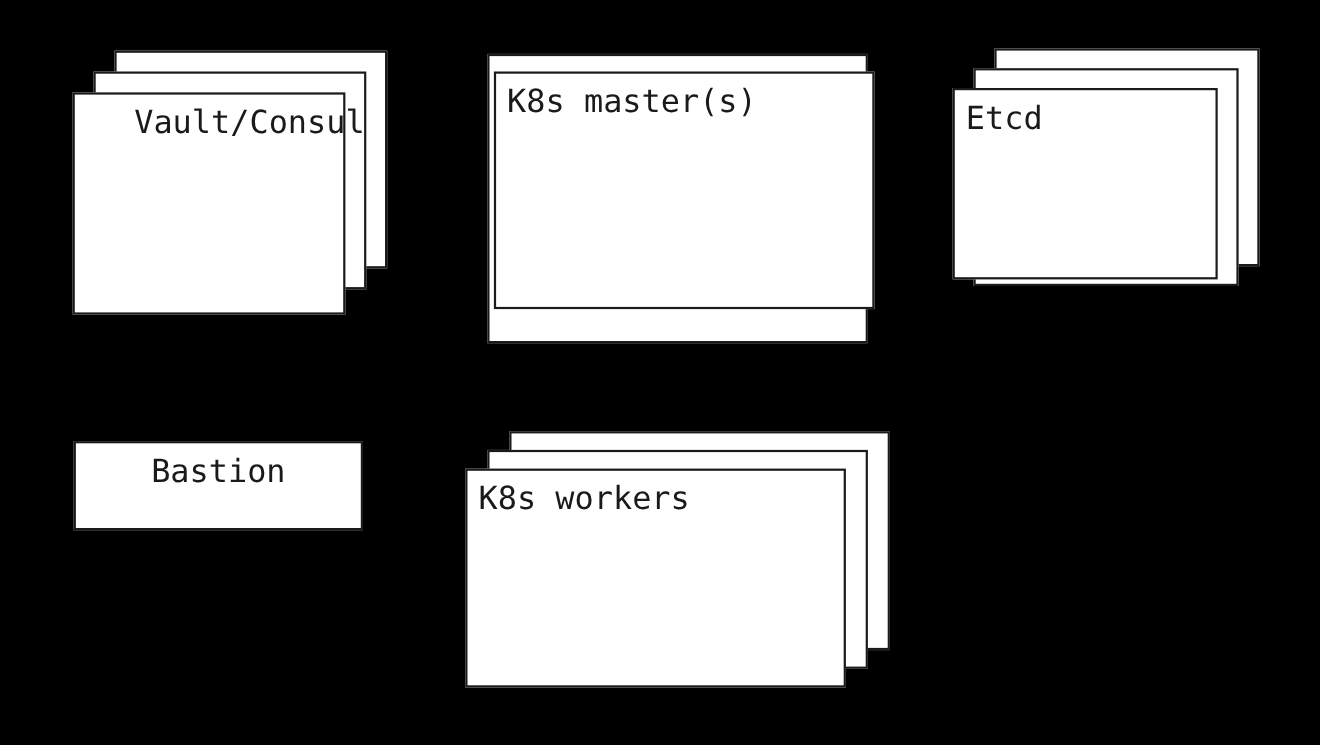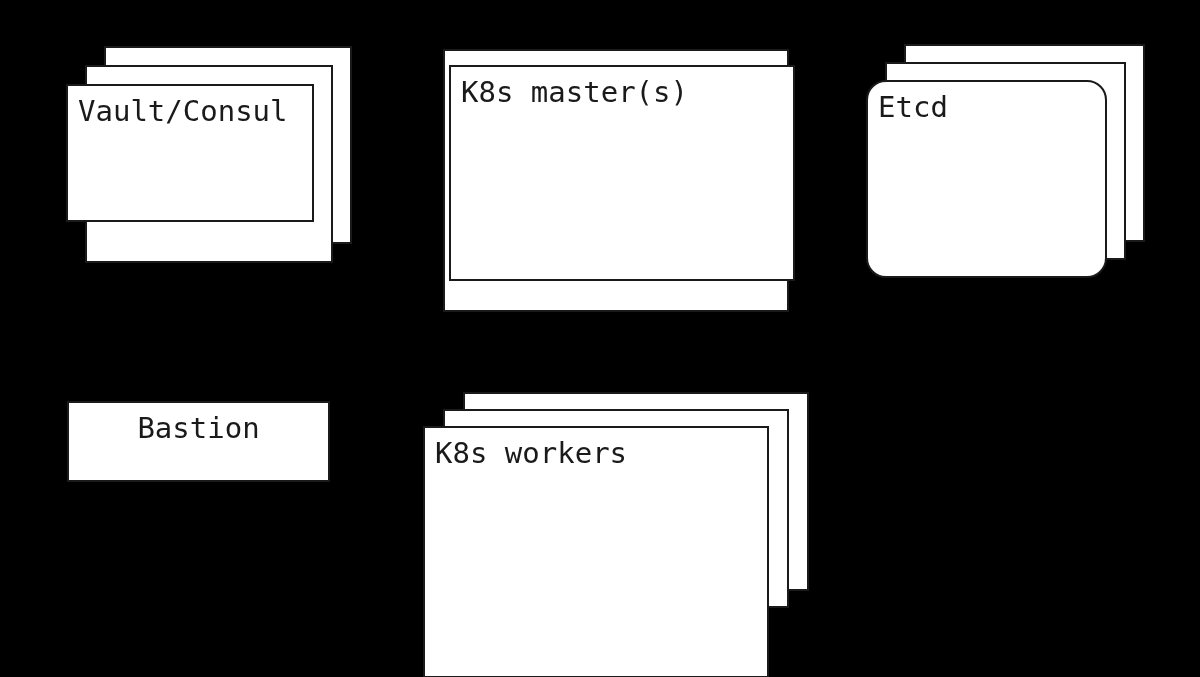--- a/index.html
+++ b/index.html
@@ -31,47 +31,47 @@
   }
 </style>
 </head>
 <body>
 
 <div class="canvas" style="--bg: #000000; --box-fill: #ffffff; --box-border: #1a1a1a; --text-color: #1a1a1a;">
 
   <div>
     <div class="layer" style="left: 104px; top: 46px; width: 248px; height: 198px;"></div>
     <div class="layer" style="left: 85px; top: 65px; width: 248px; height: 198px;"></div>
-    <div class="layer" style="left: 66px; top: 84px; width: 248px; height: 138px;">
+    <div class="layer" style="left: 66px; top: 84px; width: 248px; height: 202px; padding-left: 44px;">
       <span class="node-label">Vault/Consul</span>
     </div>
   </div>
 
   <div>
     <div class="layer" style="left: 443px; top: 49px; width: 346px; height: 263px;"></div>
     <div class="layer" style="left: 425px; top: 65px; width: 346px; height: 216px; margin-left: 24px;">
       <span class="node-label">K8s master(s)</span>
     </div>
   </div>
 
   <div>
     <div class="layer" style="left: 904px; top: 44px; width: 241px; height: 198px;"></div>
     <div class="layer" style="left: 885px; top: 62px; width: 241px; height: 198px;"></div>
-    <div class="layer" style="left: 866px; top: 80px; width: 241px; height: 198px; border-radius: 20px;">
+    <div class="layer" style="left: 866px; top: 80px; width: 241px; height: 174px;">
       <span class="node-label">Etcd</span>
     </div>
   </div>
 
   <div>
     <div class="layer" style="left: 67px; top: 401px; width: 263px; height: 81px; text-align: center;">
       <span class="node-label">Bastion</span>
     </div>
   </div>
 
   <div>
     <div class="layer" style="left: 463px; top: 392px; width: 346px; height: 199px;"></div>
     <div class="layer" style="left: 443px; top: 409px; width: 346px; height: 199px;"></div>
-    <div class="layer" style="left: 423px; top: 426px; width: 346px; height: 252px;">
+    <div class="layer" style="left: 423px; top: 426px; width: 346px; height: 199px;">
       <span class="node-label">K8s workers</span>
     </div>
   </div>
 
 </div>
 
 </body></html>

